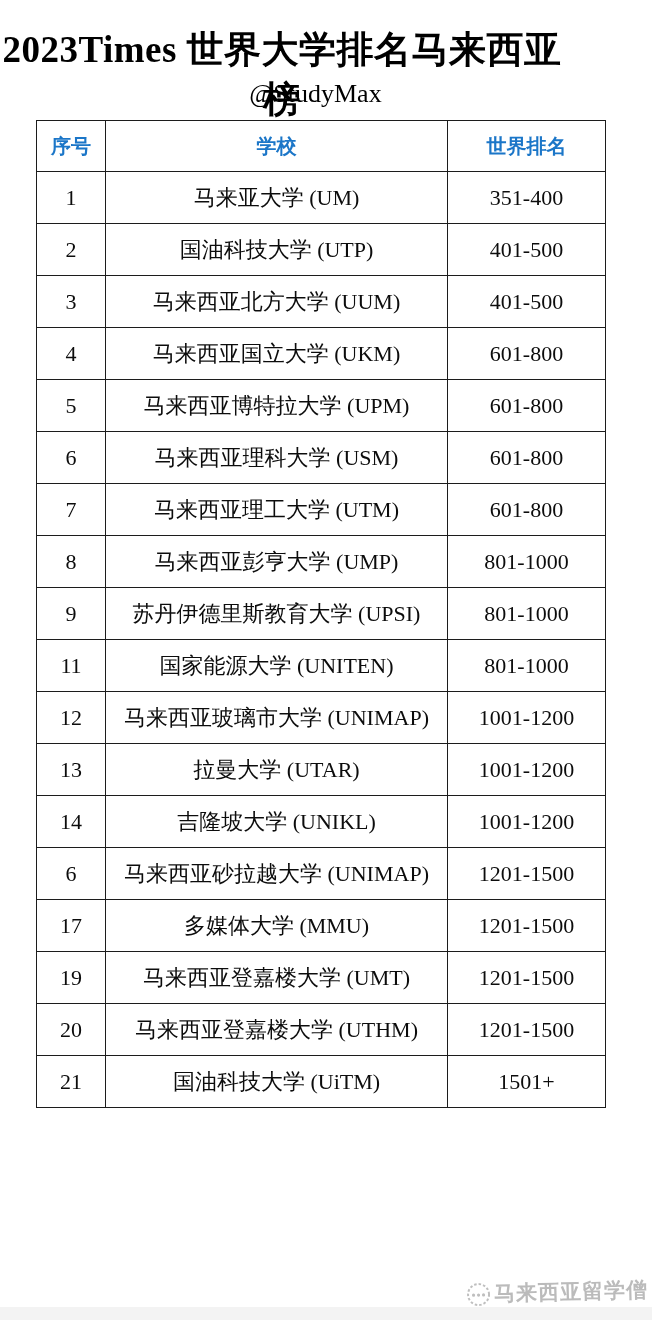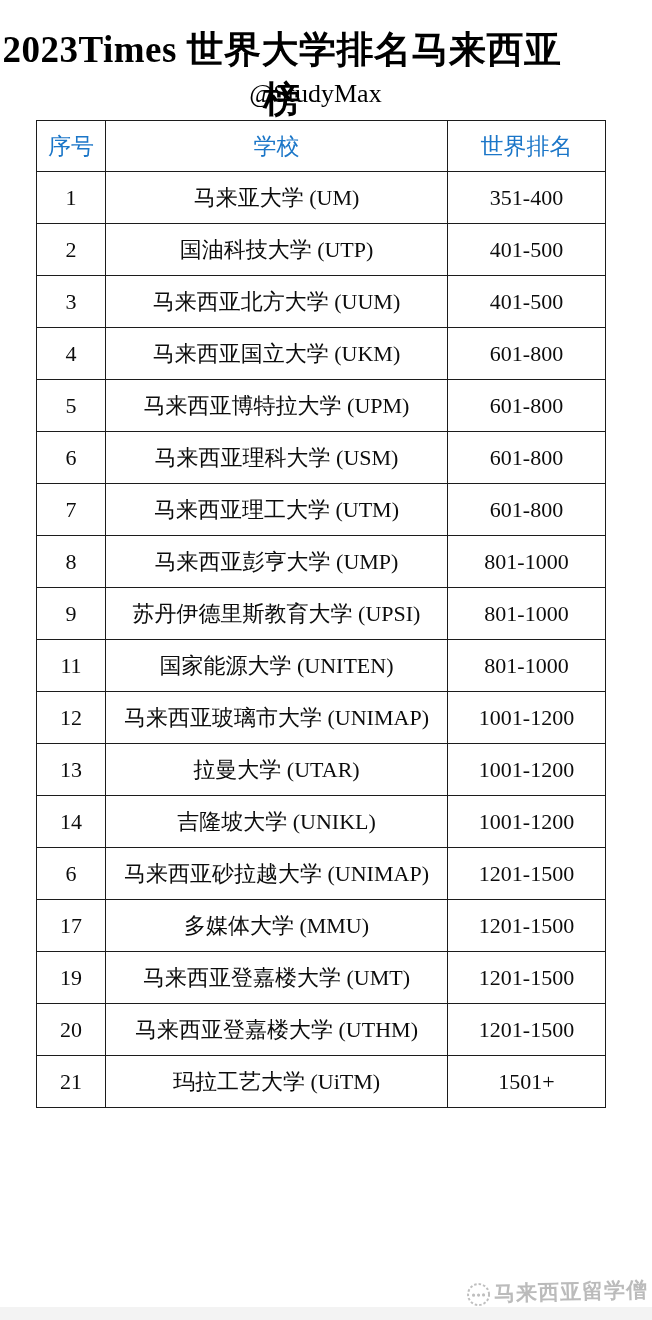--- a/index.html
+++ b/index.html
@@ -29,22 +29,22 @@
   }
   .ranking th, .ranking td {
     border: 1.5px solid #1c1c1c;
     text-align: center;
     vertical-align: middle;
     padding: 0 4px;
     overflow: hidden;
   }
   .ranking th {
     height: 50px;
-    font-size: 23px;
-    font-weight: normal;
+    font-size: 20px;
+    font-weight: bold;
     color: #1b76c8;
   }
   .ranking td {
     height: 51px;
     font-size: 22px;
     color: #0c0c0c;
     font-weight: 500;
   }
   .col-no { width: 69px; }
   .col-school { width: 342px; }
@@ -166,21 +166,21 @@
         <td>马来西亚登嘉楼大学 (UMT)</td>
         <td>1201-1500</td>
       </tr>
       <tr>
         <td>20</td>
         <td>马来西亚登嘉楼大学 (UTHM)</td>
         <td>1201-1500</td>
       </tr>
       <tr>
         <td>21</td>
-        <td>玛拉工艺大学 (UiTM)</td>
+        <td>国油科技大学 (UiTM)</td>
         <td>1501+</td>
       </tr>
     </tbody>
 </table>
 
 <div class="watermark">
   <svg class="logo" width="25" height="25" viewBox="0 0 25 25">
     <circle cx="12.5" cy="12.5" r="10.5" fill="none" stroke="#b5b5b5" stroke-width="2" stroke-dasharray="2.5 2"></circle>
     <circle cx="7.5" cy="13" r="1.6" fill="#b5b5b5"></circle>
     <circle cx="12.5" cy="13" r="1.6" fill="#b5b5b5"></circle>

